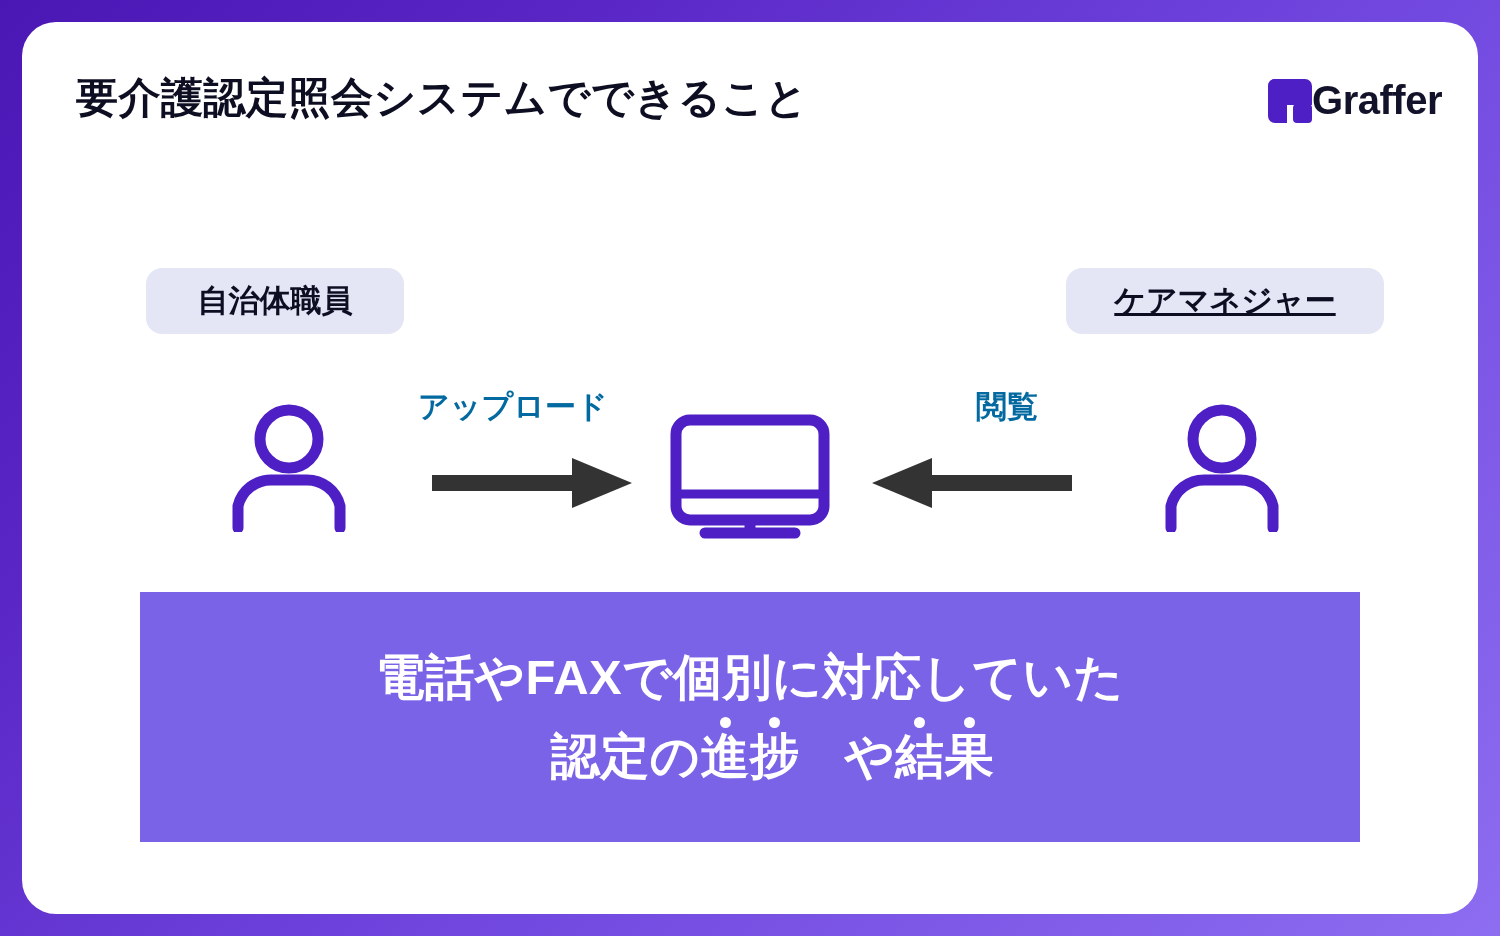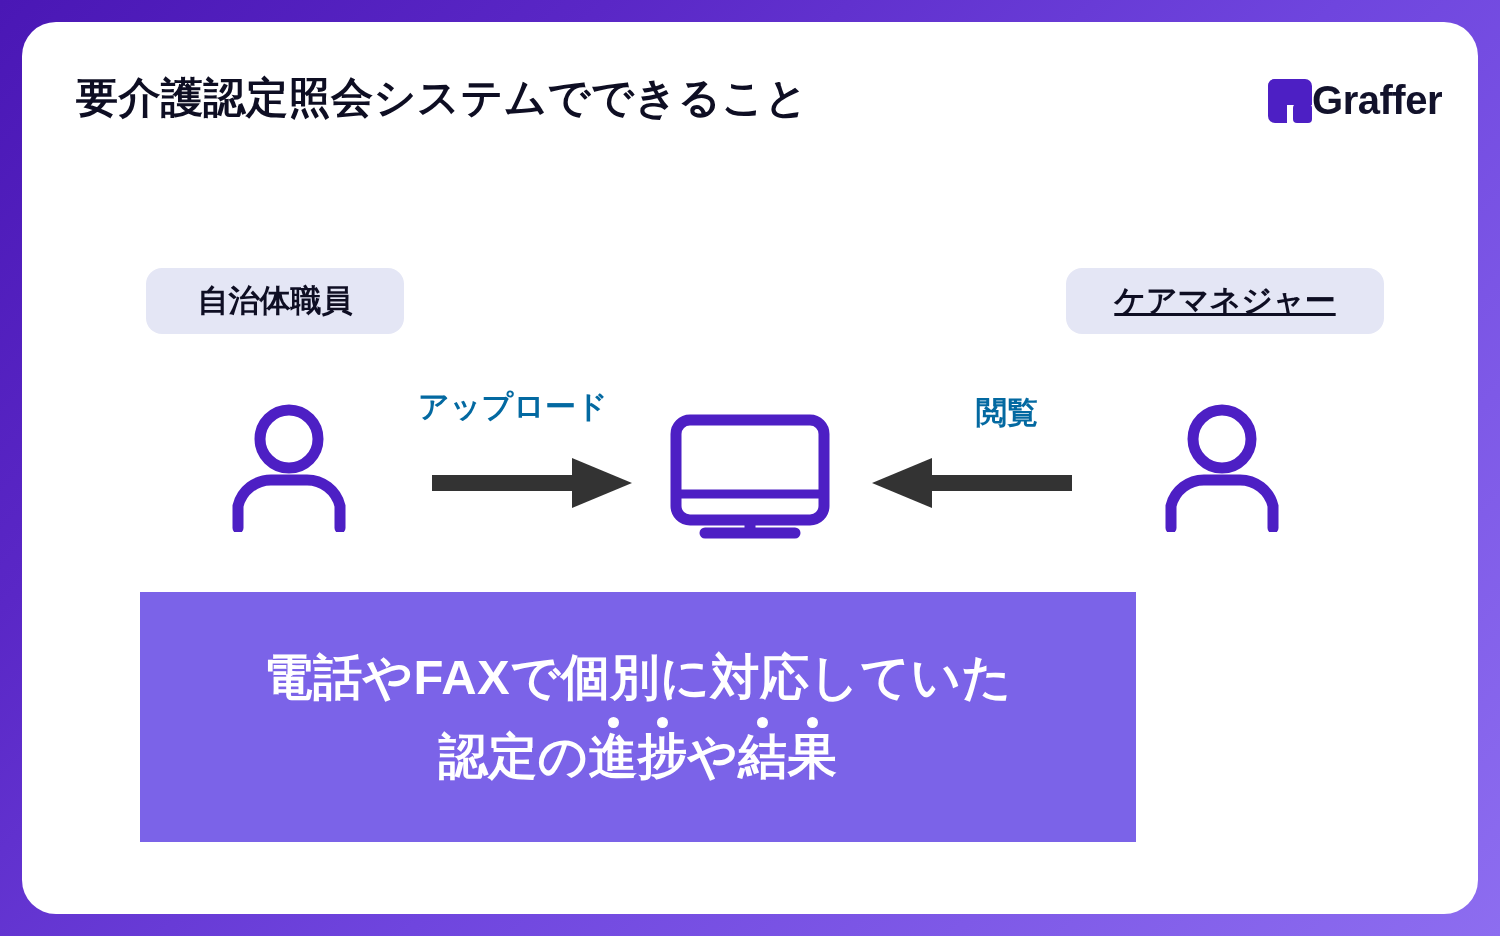--- a/index.html
+++ b/index.html
@@ -138,37 +138,37 @@
   }
 
   .arrow-label {
     position: absolute;
     font-size: 31px;
     font-weight: 700;
     color: #0369a1;
     white-space: nowrap;
   }
   .arrow-label-upload { left: 396px; top: 154px; }
-  .arrow-label-view   { right: 440px; top: 160px; }
+  .arrow-label-view   { right: 440px; top: 154px; }
 
   .arrow {
     position: absolute;
     top: 224px;
     width: 200px;
     height: 54px;
   }
   .arrow-right { left: 410px; }
   .arrow-left  { right: 406px; }
 
   
   .banner {
     position: absolute;
     left: 118px;
     top: 570px;
-    width: 996px;
+    width: 1220px;
     height: 250px;
     background: #7B63E8;
     display: flex;
     flex-direction: column;
     align-items: center;
     justify-content: center;
     gap: 14px;
   }
 
   .banner-line {
@@ -191,21 +191,21 @@
     align-items: center;
   }
   .emph .dot {
     width: 11px;
     height: 11px;
     border-radius: 50%;
     background: #ffffff;
     margin-bottom: 3px;
   }
   .plain-run { display: inline-block; }
-  .plain-run.with-pad { padding-top: 14px; }
+  .plain-run.with-pad { padding-top: 14px; margin-left: 45px; }
 </style>
 </head>
 <body>
 
 <div class="card">
 
   <div class="header">
     <div class="page-title">要介護認定照会システムでできること</div>
 
     <div class="logo">

